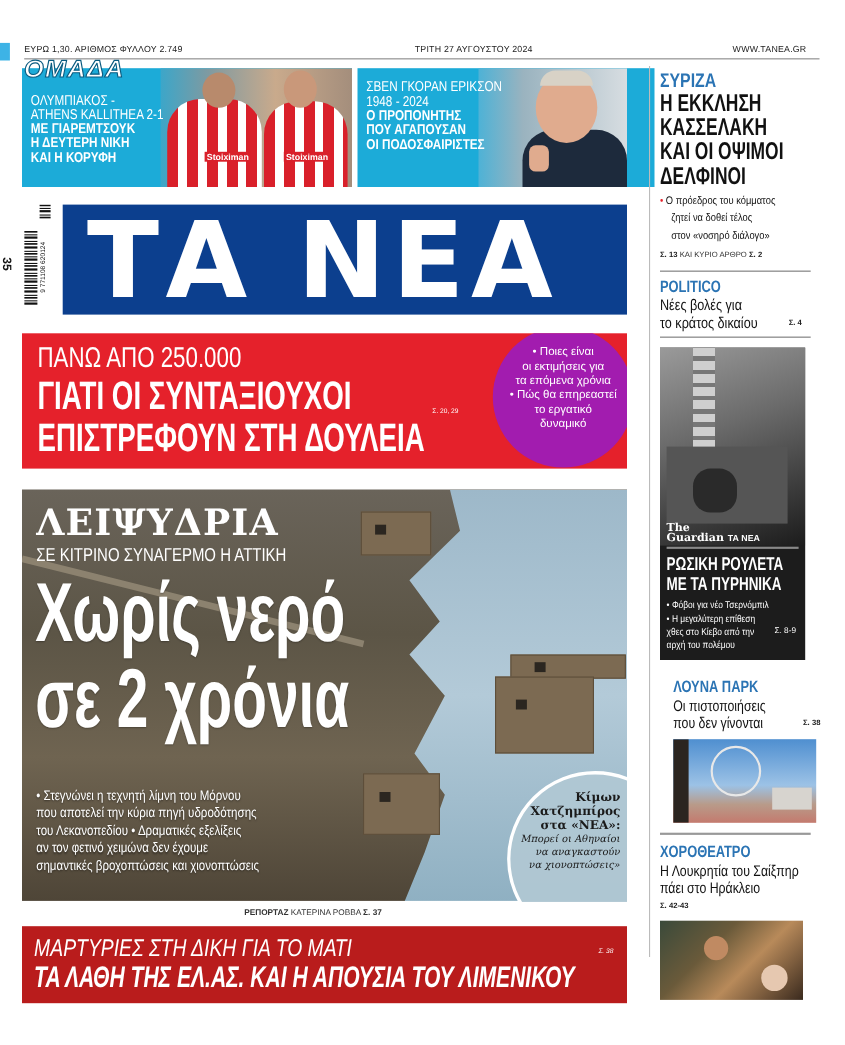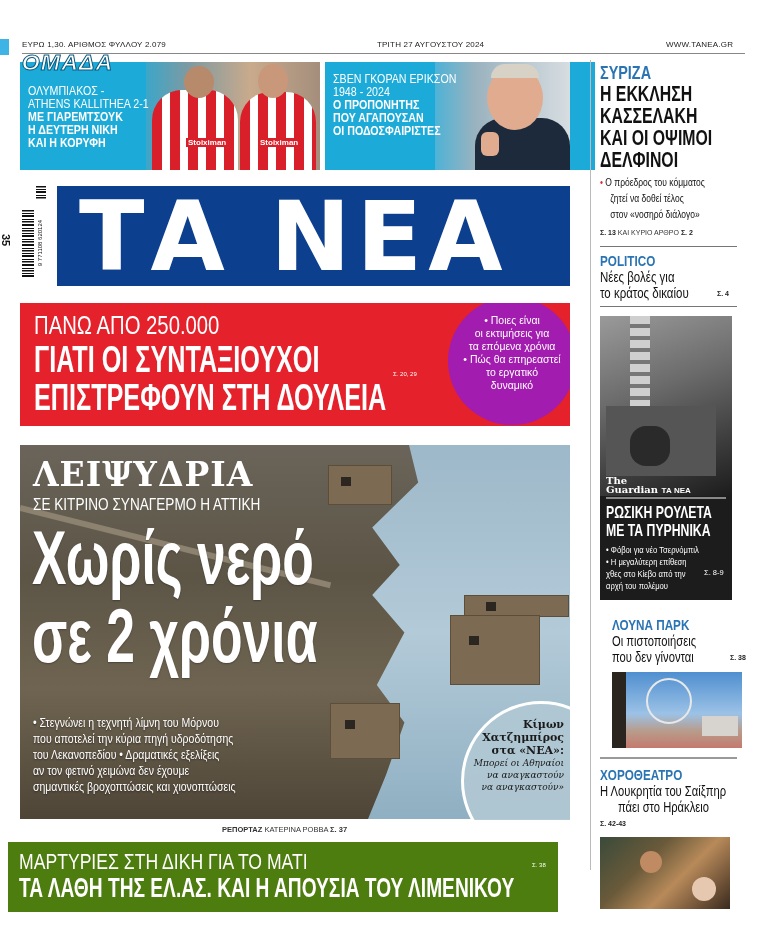--- a/index.html
+++ b/index.html
@@ -44,28 +44,28 @@
   .main { position: absolute; left: 20px; top: 445px; width: 550px; height: 375px; overflow: hidden;
           background: linear-gradient(180deg, #6a645a 0%, #5c5546 35%, #6f6451 65%, #4e4537 100%); }
   .main .water { position: absolute; right: 0; top: 0; width: 230px; height: 375px;
                  background: linear-gradient(180deg, #9db8c9 0%, #b3cad8 50%, #8fb0c2 100%);
                  clip-path: polygon(30% 0, 100% 0, 100% 100%, 12% 100%, 20% 88%, 28% 74%, 16% 64%, 28% 50%, 14% 40%, 26% 32%, 14% 22%, 34% 10%); }
   .main .ruin { position: absolute; background: #7c6a52; border: 1px solid #5d4e3a; }
   .main .ruin::after { content: ""; position: absolute; left: 20%; top: 30%; width: 10px; height: 9px; background: #2b2620; }
   .main .bottom-rule { position: absolute; left: 0; bottom: 0; width: 100%; height: 1px; background: #fff; }
 
   
-  .bbanner { position: absolute; left: 8px; top: 842px; width: 550px; height: 70px; background: #4d7c0f; color: #fff; overflow: hidden; }
+  .bbanner { position: absolute; left: 20px; top: 842px; width: 550px; height: 70px; background: #b91c1c; color: #fff; overflow: hidden; font-style: italic; }
 </style>
 </head>
 <body>
 
 <div class="topbar">
   <div class="marker"></div>
-  <span class="t" style="left:22px;">ΕΥΡΩ 1,30. ΑΡΙΘΜΟΣ ΦΥΛΛΟΥ 2.079</span>
+  <span class="t" style="left:22px;">ΕΥΡΩ 1,30. ΑΡΙΘΜΟΣ ΦΥΛΛΟΥ 2.749</span>
   <span class="t" style="left:330px;margin-left:47px;">ΤΡΙΤΗ 27 ΑΥΓΟΥΣΤΟΥ 2024</span>
   <span class="t" style="left:666px;">WWW.TANEA.GR</span>
   <div class="rule"></div>
 </div>
 
 <div class="omada">ΟΜΑΔΑ</div>
 <div class="teaser" style="left:20px; width:300px;">
   <div class="photo" style="left:126px; width:174px; background: linear-gradient(90deg, #3ca6c9 0%, #7f9aa1 25%, #c9aa8c 60%, #a48e7c 100%);">
 
     <div style="position:absolute; left:6px; top:28px; width:86px; height:80px; background: repeating-linear-gradient(90deg,#d9202a 0 10px,#fff 10px 18px); border-radius:30px 30px 0 0;"></div>
@@ -190,21 +190,21 @@
 </div>
 
 <div style="position:absolute; left:440px; top:690px; width:130px; height:130px; overflow:hidden;">
   <div style="position:absolute; left:21px; top:11px; width:160px; height:160px; border-radius:50%; border:3px solid #fff; background:rgba(176,199,211,0.95);"></div>
   <div style="position:absolute; right:6px; top:28px; text-align:right; font-family:'DejaVu Serif', serif; color:#1a1a1a;">
     <div style="font-weight:bold; font-size:11px; line-height:13px;">Κίμων</div>
     <div style="font-weight:bold; font-size:11px; line-height:13px;">Χατζημπίρος</div>
     <div style="font-weight:bold; font-size:11px; line-height:13px;">στα «ΝΕΑ»:</div>
     <div style="font-style:italic; font-size:9px; line-height:12px;">Μπορεί οι Αθηναίοι</div>
     <div style="font-style:italic; font-size:9px; line-height:12px;">να αναγκαστούν</div>
-    <div style="font-style:italic; font-size:9px; line-height:12px;">να αναγκαστούν»</div>
+    <div style="font-style:italic; font-size:9px; line-height:12px;">να χιονοπτώσεις»</div>
   </div>
 </div>
 
 <div style="position:absolute; left:222px; top:825px; font-size:7.5px; color:#333;">
   <span style="font-weight:bold;">ΡΕΠΟΡΤΑΖ</span>
   <span>ΚΑΤΕΡΙΝΑ ΡΟΒΒΑ</span>
   <span style="font-weight:bold;">Σ. 37</span>
 </div>
 
 <div class="bbanner">
@@ -293,21 +293,21 @@
       <div style="position:absolute; left:0; top:0; width:14px; height:76px; background:#2b2520;"></div>
       <div style="position:absolute; left:90px; top:44px; width:36px; height:20px; background:#d7d4cf;"></div>
     </div>
   </div>
   <div class="hr" style="top:697px; background:#999; height:2px;"></div>
 
   <div style="position:absolute; left:10px; top:706px; width:150px;">
     <div class="sec-label" style="line-height:17px;">
       <span class="cond" style="transform:scaleX(0.78);">ΧΟΡΟΘΕΑΤΡΟ</span>
     </div>
-    <div style="font-size:14px; line-height:16px;text-align:center;">
+    <div style="font-size:14px; line-height:16px;">
       <div class="cond" style="transform:scaleX(0.80);">Η Λουκρητία του Σαίξπηρ</div><br>
       <div class="cond" style="transform:scaleX(0.80);">πάει στο Ηράκλειο</div>
     </div>
     <div class="pg" style="margin-top:5px;">Σ. 42-43</div>
     <div style="position:absolute; left:0; top:71px; width:130px; height:72px; background: linear-gradient(135deg,#3a4a3a 0%,#6a5a3a 35%,#b88a5a 60%,#3a2a1e 100%); overflow:hidden;">
       <div style="position:absolute; left:40px; top:14px; width:22px; height:22px; border-radius:50%; background:#c08a62;"></div>
       <div style="position:absolute; left:92px; top:40px; width:24px; height:24px; border-radius:50%; background:#e6c8b0;"></div>
     </div>
   </div>
 </div>

